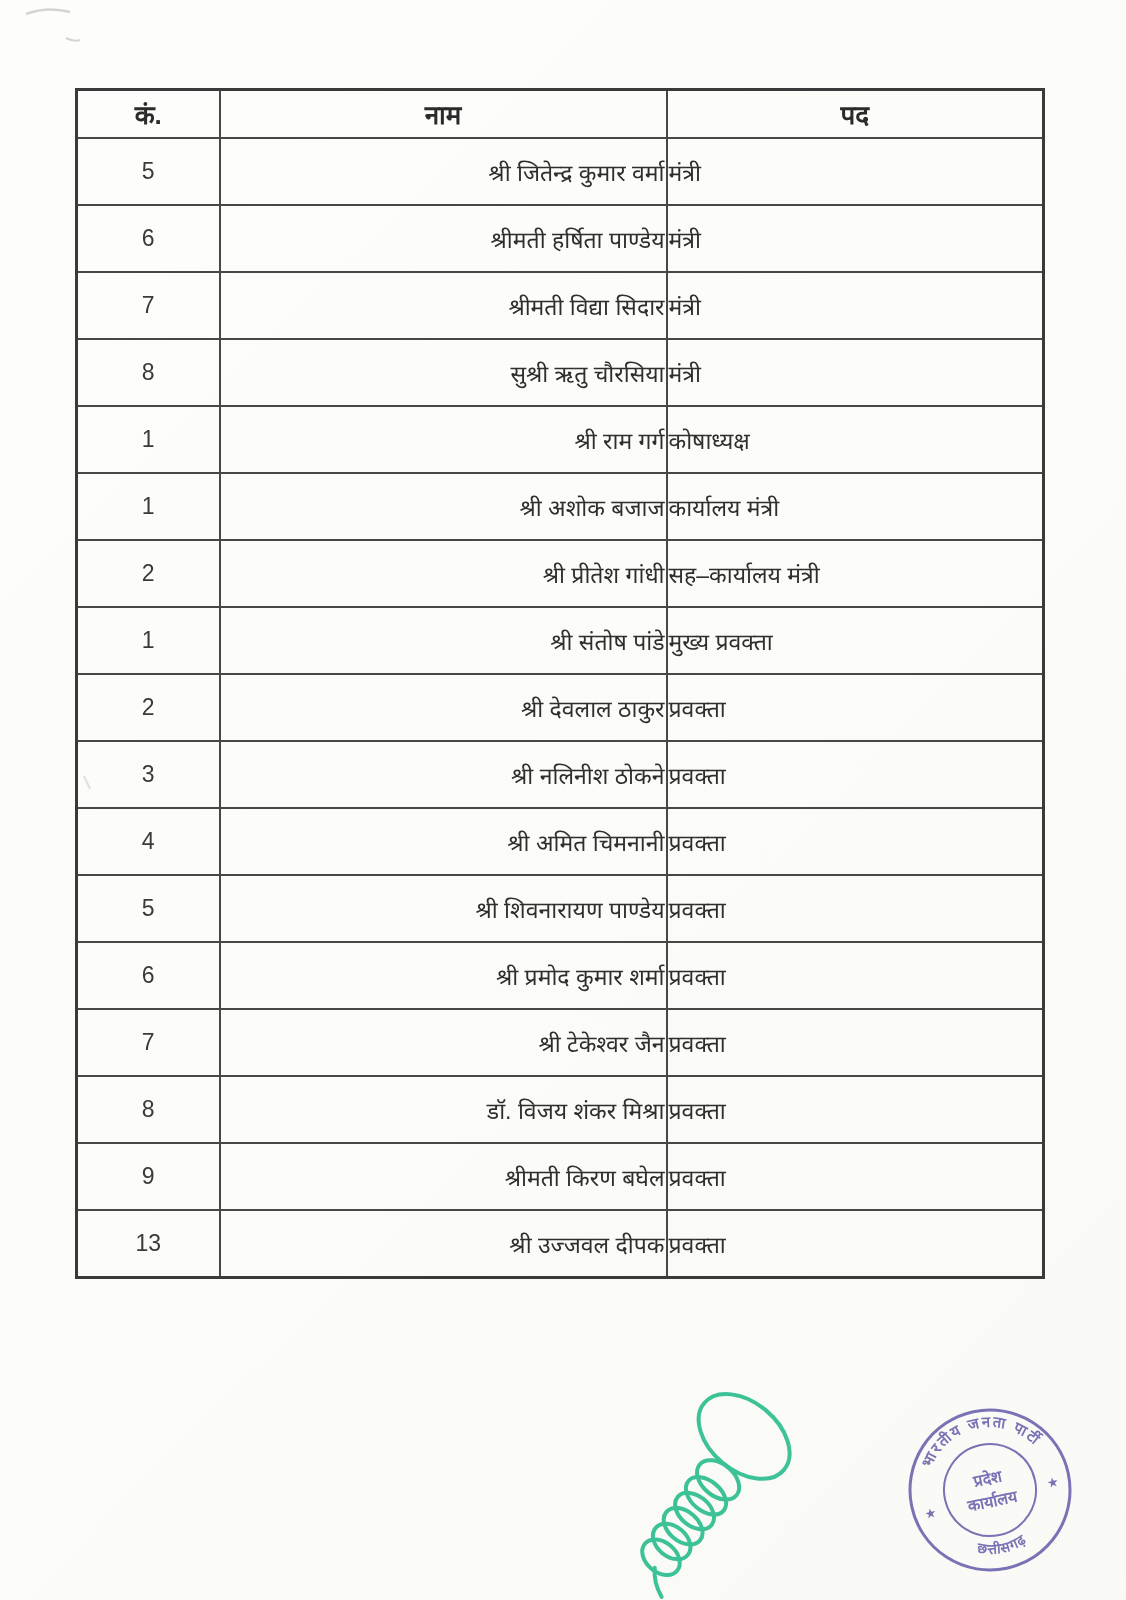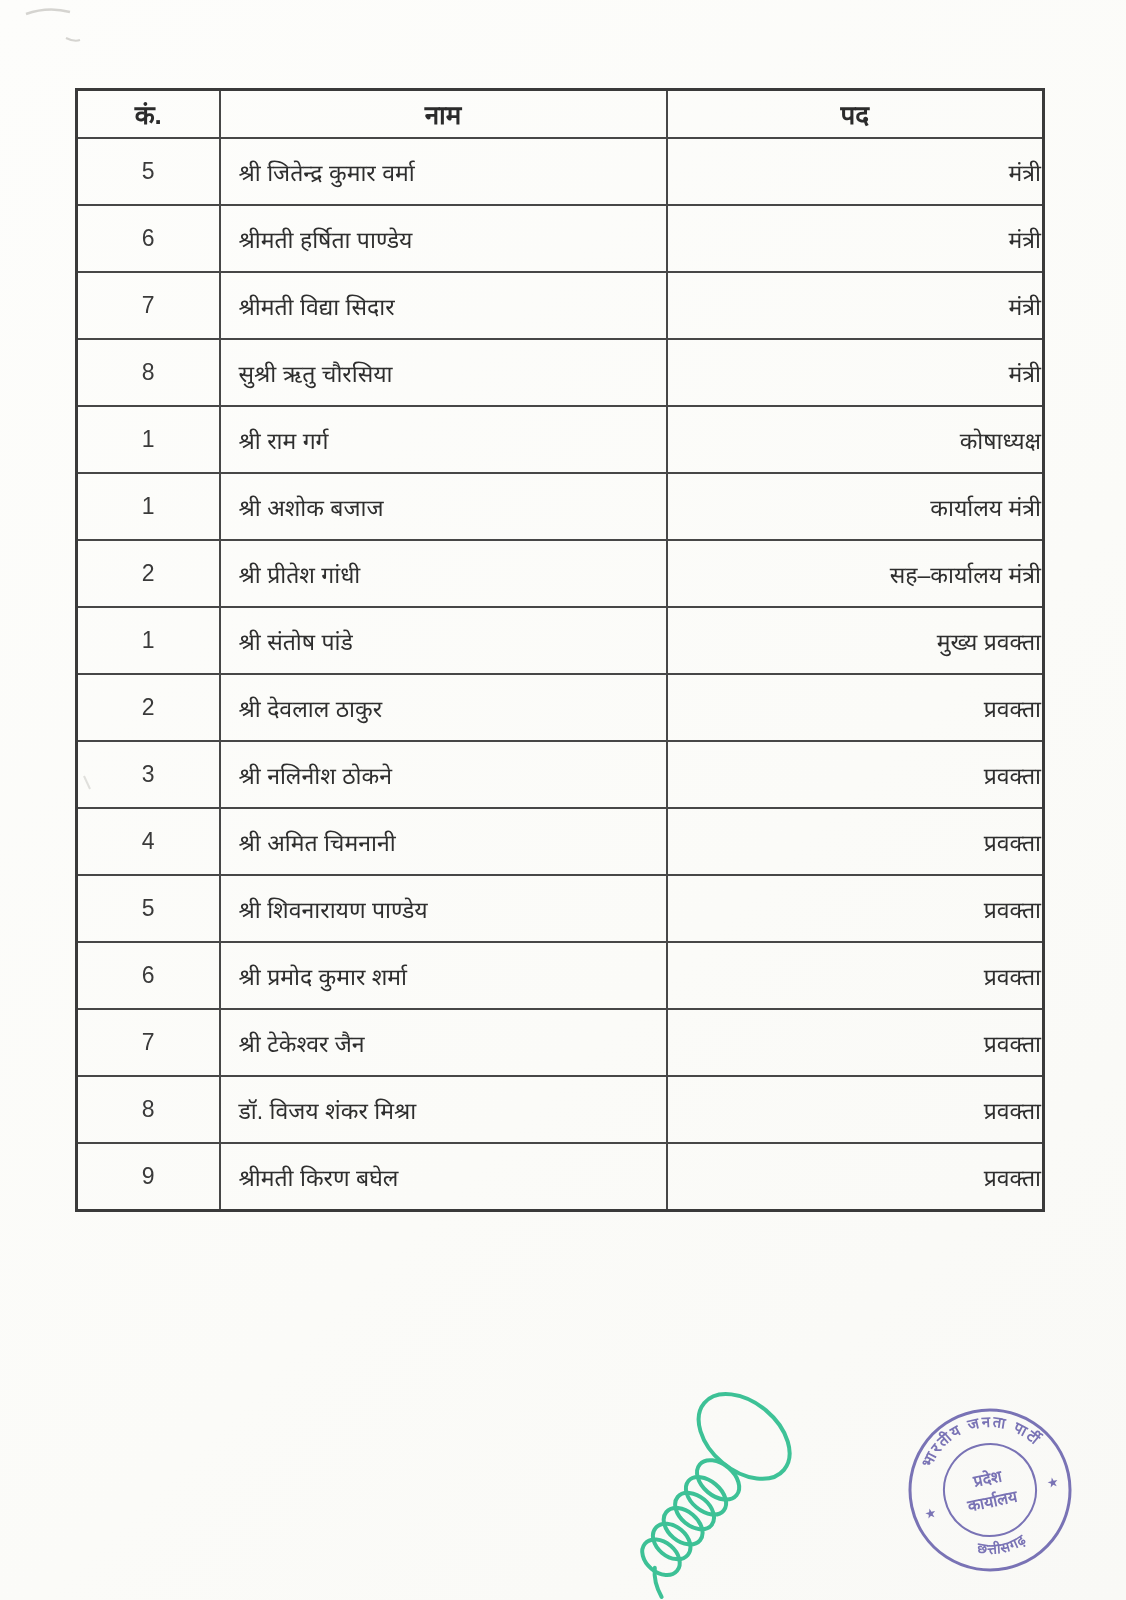--- a/index.html
+++ b/index.html
@@ -45,25 +45,25 @@
     height: 63px;
     font-size: 23px;
     font-weight: 500;
   }
   td.c-num {
     text-align: center;
     font-size: 21px;
     color: #3a3a3a;
   }
   td.c-name {
+    text-align: right;
+    padding-left: 18px;
+  }
+  td.c-post {
     text-align: left;
-    padding-left: 18px;
-  }
-  td.c-post {
-    text-align: right;
   }
   svg.overlay {
     position: absolute;
     left: 0;
     top: 0;
     pointer-events: none;
   }
   .stamp-arc-text {
     font-size: 15px;
     font-weight: 600;
@@ -193,20 +193,25 @@
 
     <tr>
       <td class="c-num">9</td>
       <td class="c-name">श्रीमती किरण बघेल</td>
       <td class="c-post">प्रवक्ता</td>
     </tr>
 
 
 
 
+    <tr>
+      <td class="c-num">13</td>
+      <td class="c-name">श्री उज्जवल दीपक</td>
+      <td class="c-post">प्रवक्ता</td>
+    </tr>
   </tbody>
   </table>
 
   <svg class="overlay" width="1126" height="1600" viewBox="0 0 1126 1600" xmlns="http://www.w3.org/2000/svg">
 
     <g stroke="#b5b3ae" fill="none" opacity="0.55">
       <path d="M 26 14 q 22 -8 44 -2" stroke-width="2.5"></path>
       <path d="M 66 38 q 8 4 14 2" stroke-width="2"></path>
       <path d="M 84 776 l 6 13" stroke-width="2" opacity="0.7"></path>
     </g>

